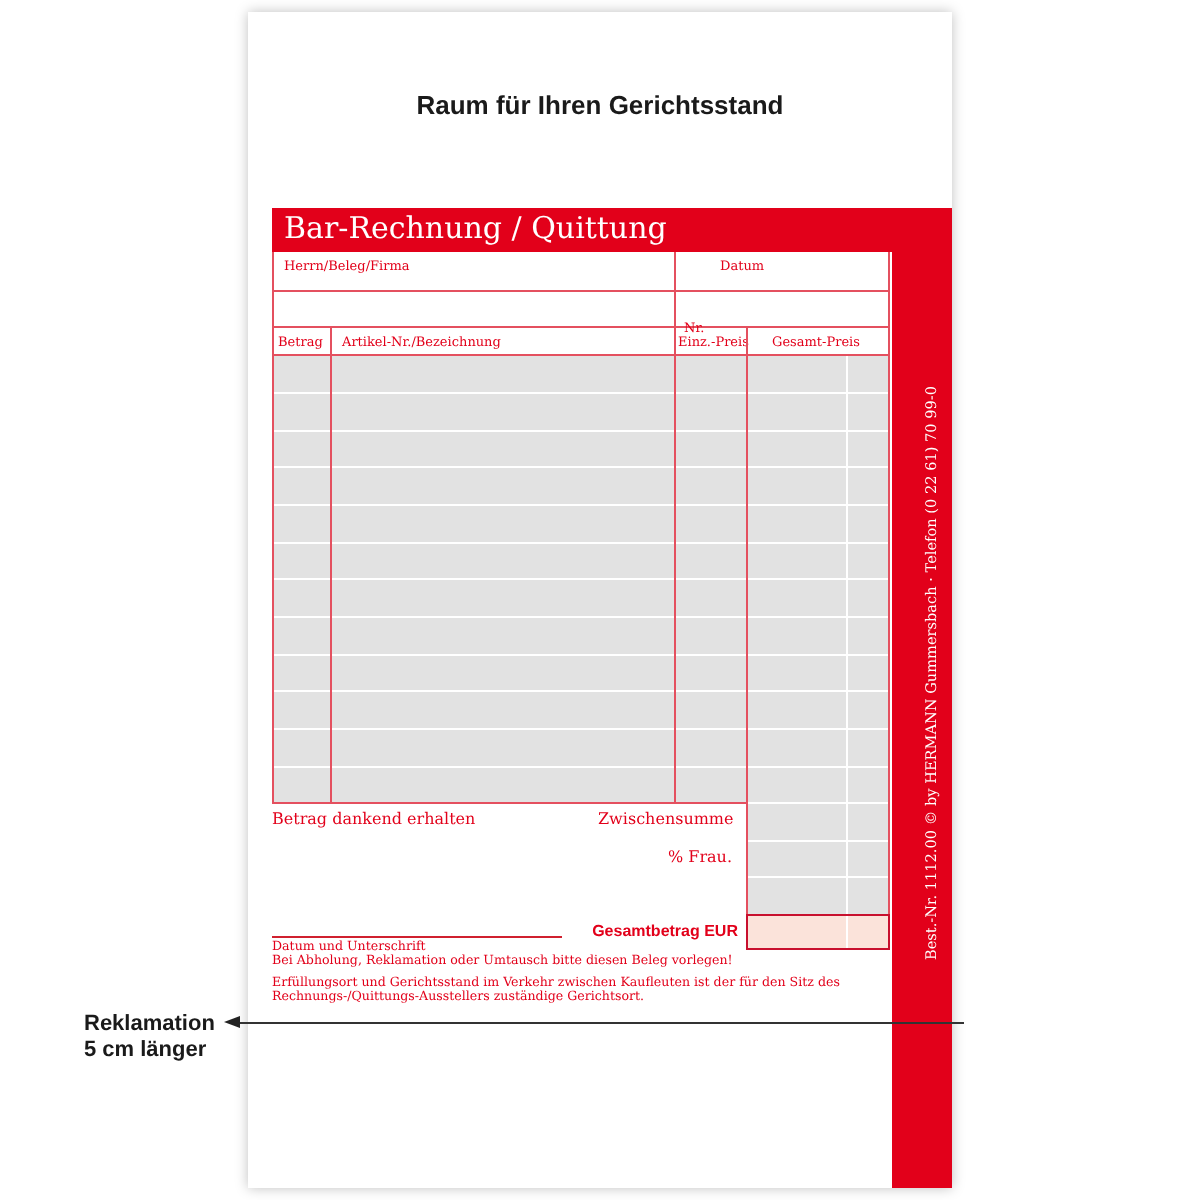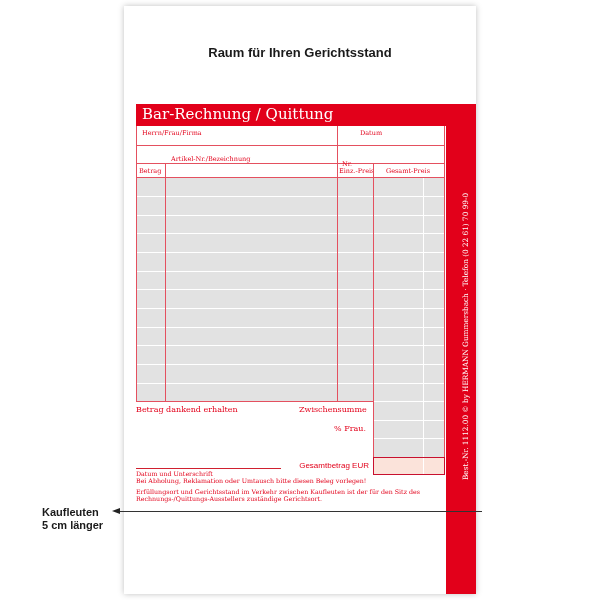--- a/index.html
+++ b/index.html
@@ -46,21 +46,21 @@
       font-family: "DejaVu Serif", serif; font-size: 8px; white-space: nowrap; text-align: right;
     }
     .gray { position: absolute; background: #e2e2e2; }
     .wline { position: absolute; background: #ffffff; }
     .total-box {
       position: absolute; left: 373px; top: 457px; width: 70px; height: 16px;
       background: #fbe3da; border: 1px solid #c8102e;
     }
     .total-label {
       position: absolute; right: 231px; top: 461px;
-      font-size: 8px; font-weight: normal; color: #e2001a; white-space: nowrap; text-align: center;
+      font-size: 8px; font-weight: bold; color: #e2001a; white-space: nowrap; text-align: center;
     }
     .fine {
       position: absolute; left: 136px; color: #e2001a;
       font-family: "DejaVu Serif", serif; font-size: 6.3px; line-height: 7px; white-space: nowrap;
     }
     .arrow-line { position: absolute; left: 118px; top: 511px; width: 364px; height: 1px; background: #333; }
     .arrow-head {
       position: absolute; left: 112px; top: 508px; width: 0; height: 0;
       border-top: 3.5px solid transparent; border-bottom: 3.5px solid transparent;
       border-right: 8px solid #222;
@@ -82,31 +82,31 @@
 <div class="side-strip red"></div>
 <div class="side-text">Best.-Nr. 1112.00     © by HERMANN Gummersbach · Telefon (0 22 61) 70 99-0</div>
 
 <div class="ln" style="left:136px;top:126px;width:1px;height:275px;"></div>
 <div class="ln" style="left:444px;top:126px;width:1px;height:348px;"></div>
 
 <div class="ln" style="left:136px;top:145px;width:309px;height:1px;"></div>
 <div class="ln" style="left:136px;top:163px;width:309px;height:1px;"></div>
 <div class="ln" style="left:337px;top:126px;width:1px;height:37px;"></div>
 
-<div class="lbl" style="left:142px;top:129px;">Herrn/Frau/Firma</div>
+<div class="lbl" style="left:142px;top:129px;">Herrn/Beleg/Firma</div>
 <div class="lbl" style="left:360px;top:129px;">Datum</div>
 <div class="lbl" style="left:342px;top:160px;">Nr.</div>
 
 <div style="position:absolute;left:137px;top:146px;width:200px;height:17px;"></div>
 <div style="position:absolute;left:338px;top:127px;width:106px;height:18px;"></div>
 <div style="position:absolute;left:338px;top:146px;width:106px;height:17px;"></div>
 
 <div class="ln" style="left:136px;top:177px;width:309px;height:1px;"></div>
 <div class="lbl" style="left:139px;top:167px;">Betrag</div>
-<div class="lbl" style="left:171px;top:155px;">Artikel-Nr./Bezeichnung</div>
+<div class="lbl" style="left:171px;top:167px;">Artikel-Nr./Bezeichnung</div>
 <div class="lbl" style="left:339px;top:167px;">Einz.-Preis</div>
 <div class="lbl" style="left:386px;top:167px;">Gesamt-Preis</div>
 
 <div class="gray" style="left:137px;top:178px;width:307px;height:223px;"></div>
 
 <div class="gray" style="left:373px;top:401px;width:71px;height:56px;"></div>
 
 <div class="wline" style="left:137px;top:196px;width:307px;height:1px;"></div>
 <div class="wline" style="left:137px;top:215px;width:307px;height:1px;"></div>
 <div class="wline" style="left:137px;top:233px;width:307px;height:1px;"></div>
@@ -140,15 +140,15 @@
 <div class="wline" style="left:423px;top:458px;width:1px;height:16px;"></div>
 
 <div class="fine" style="top:470px;">Datum und Unterschrift</div>
 <div class="fine" style="top:477px;">Bei Abholung, Reklamation oder Umtausch bitte diesen Beleg vorlegen!</div>
 <div class="fine" style="top:488px;">Erfüllungsort und Gerichtsstand im Verkehr zwischen Kaufleuten ist der für den Sitz des</div>
 <div class="fine" style="top:495px;">Rechnungs-/Quittungs-Ausstellers zuständige Gerichtsort.</div>
 
 <div class="arrow-line"></div>
 <div class="arrow-head"></div>
 <div class="annotation">
-  <div>Kaufleuten</div>
+  <div>Reklamation</div>
   <div>5 cm länger</div>
 </div>
 
 </body></html>

